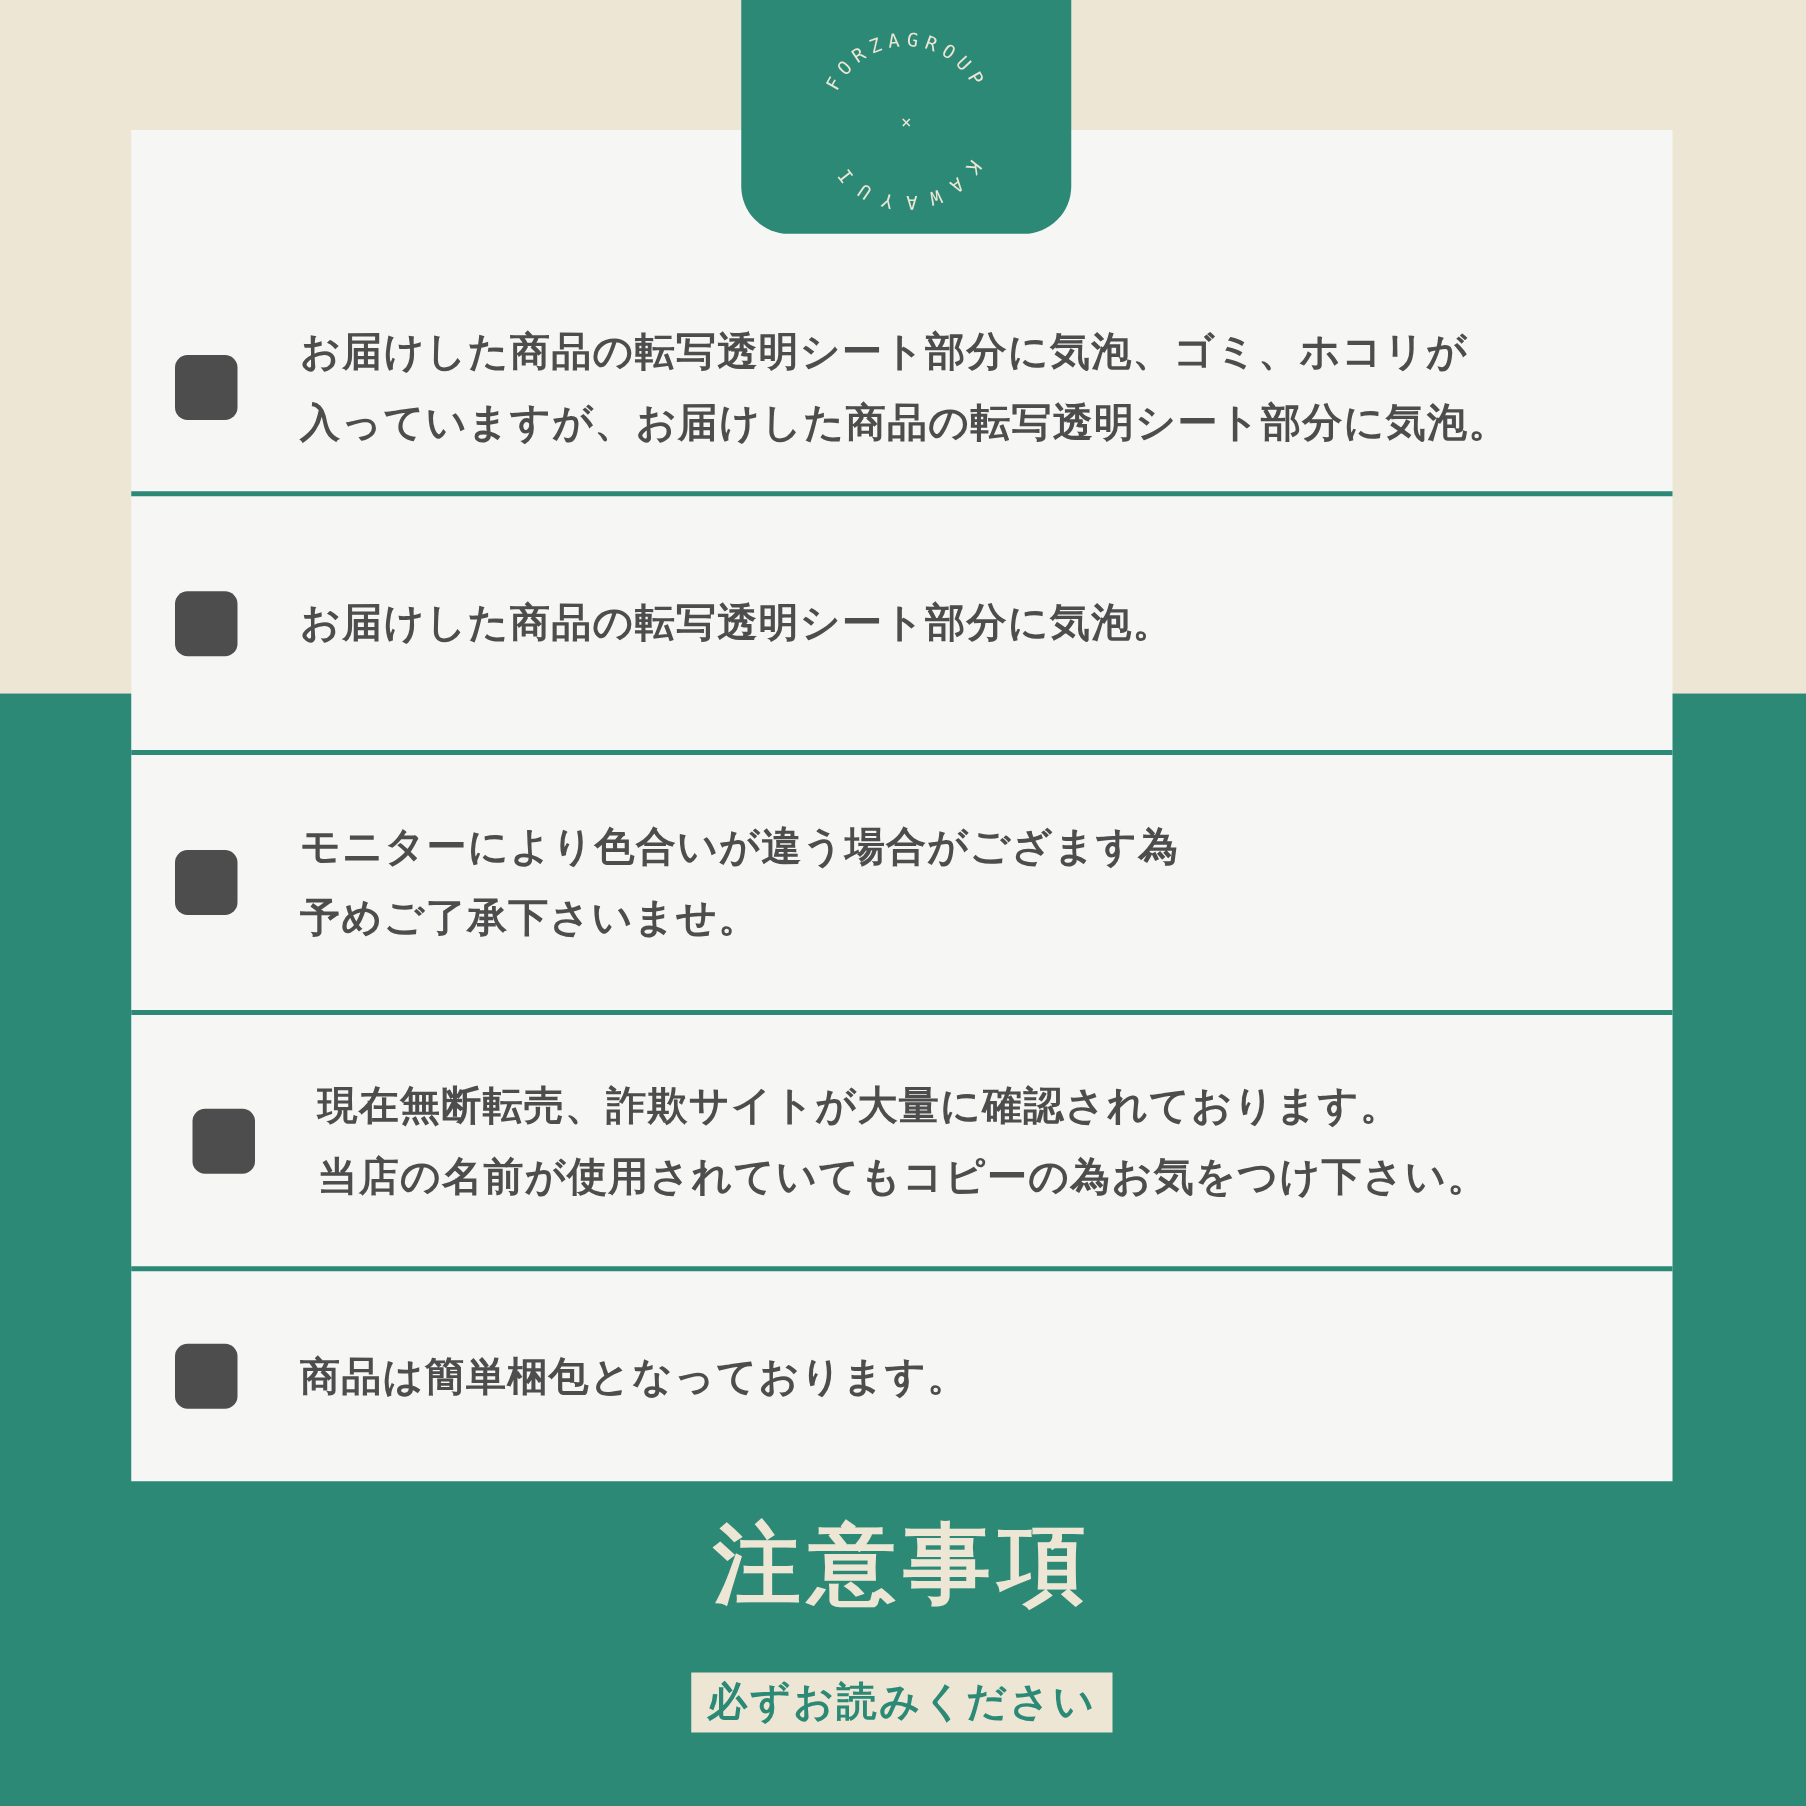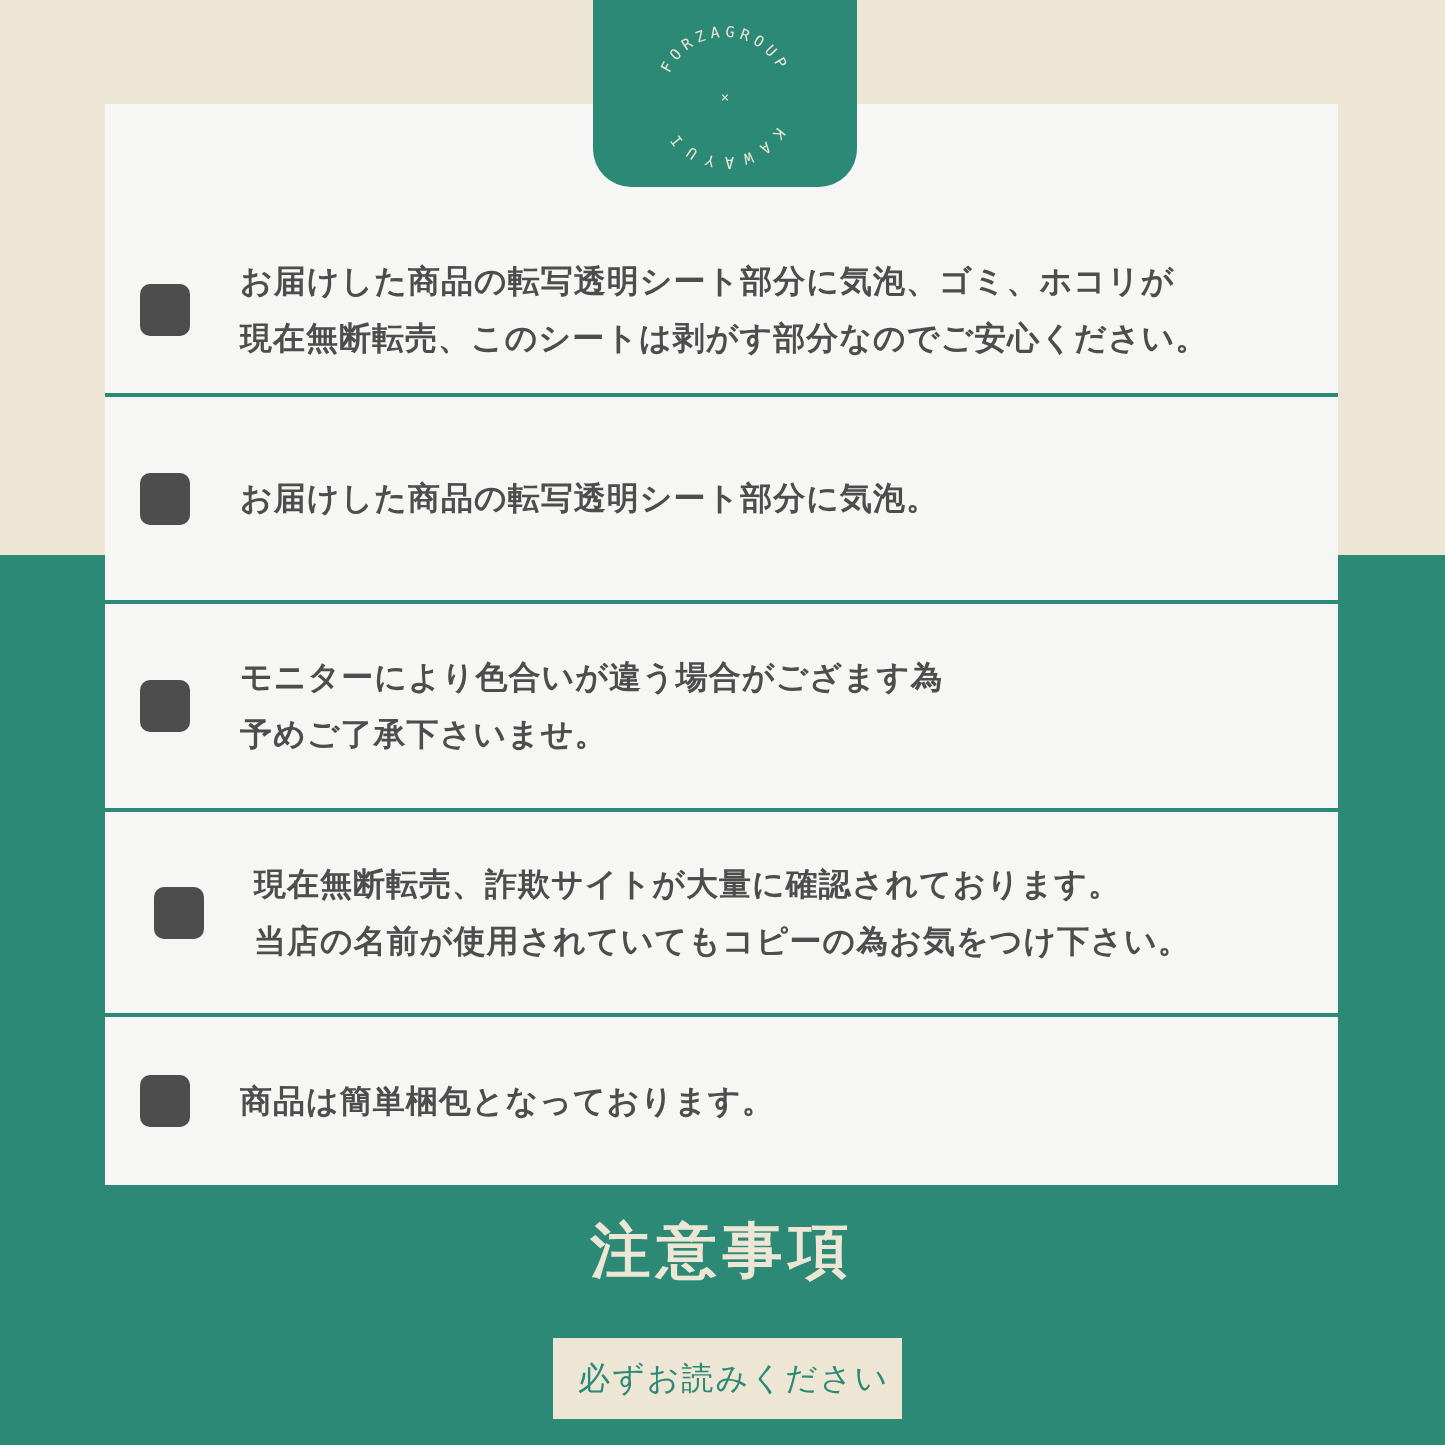--- a/index.html
+++ b/index.html
@@ -67,46 +67,46 @@
     color: #4d4d4d; font-size: 32px; font-weight: bold;
     line-height: 57px; letter-spacing: 1px;
     white-space: nowrap;
   }
   .notice-text div { height: 57px; }
 
   
   .footer-title {
     position: absolute; left: 0; top: 1196px; width: 1445px;
     text-align: center;
-    color: #ede6d4; font-size: 60px; font-weight: 900;
+    color: #ede6d4; font-size: 70px; font-weight: 900;
     letter-spacing: 6px; line-height: 110px;
     margin: 0;
   }
   .read-label {
-    position: absolute; left: 553px; top: 1338px; width: 337px; height: 81px;
+    position: absolute; left: 553px; top: 1338px; width: 337px; height: 48px;
     background: #ede6d4;
     display: flex; align-items: center; justify-content: center;
-    color: #2b8976; font-size: 32px; font-weight: normal; letter-spacing: 2px; padding-left: 12px;
+    color: #2b8976; font-size: 32px; font-weight: bold; letter-spacing: 2px;
   }
 </style>
 </head>
 <body>
 
 <div class="stage">
 
   <div class="bg-top"></div>
   <div class="bg-bottom"></div>
 
   <div class="panel">
 
     <div class="section sec-1">
       <div class="checkbox"></div>
       <div class="notice-text">
         <div>お届けした商品の転写透明シート部分に気泡、ゴミ、ホコリが</div>
-        <div>現在無断転売、このシートは剥がす部分なのでご安心ください。</div>
+        <div>入っていますが、お届けした商品の転写透明シート部分に気泡。</div>
       </div>
     </div>
 
     <div class="divider"></div>
 
     <div class="section sec-2">
       <div class="checkbox"></div>
       <div class="notice-text">
         <div>お届けした商品の転写透明シート部分に気泡。</div>
       </div>

